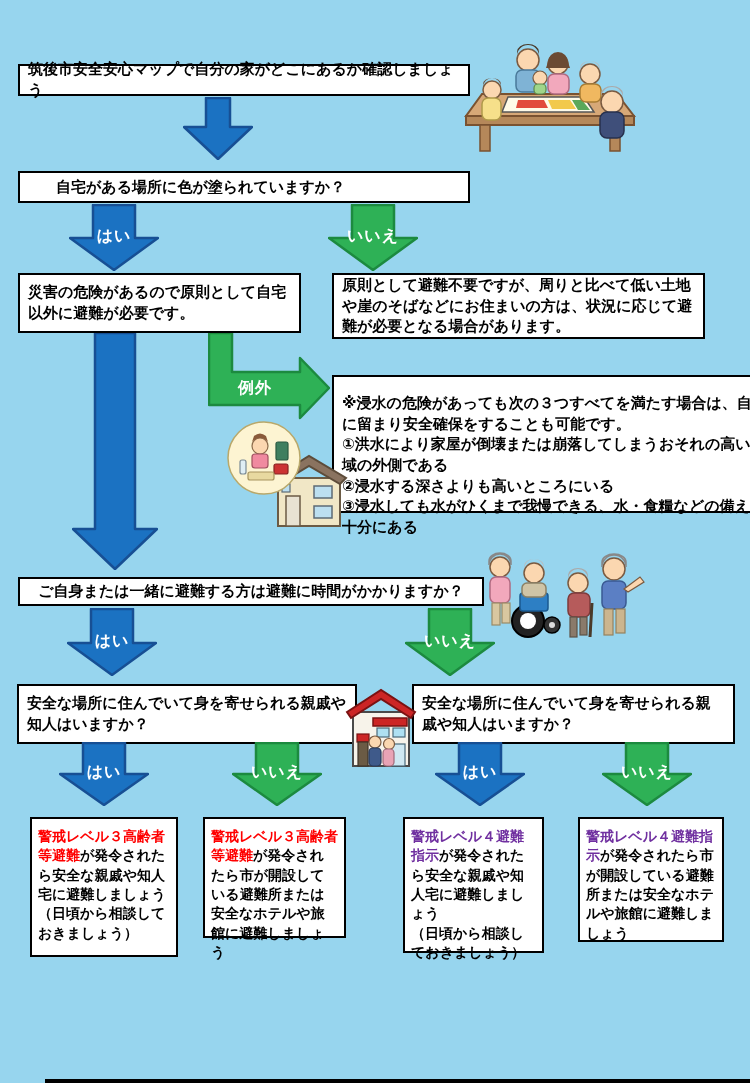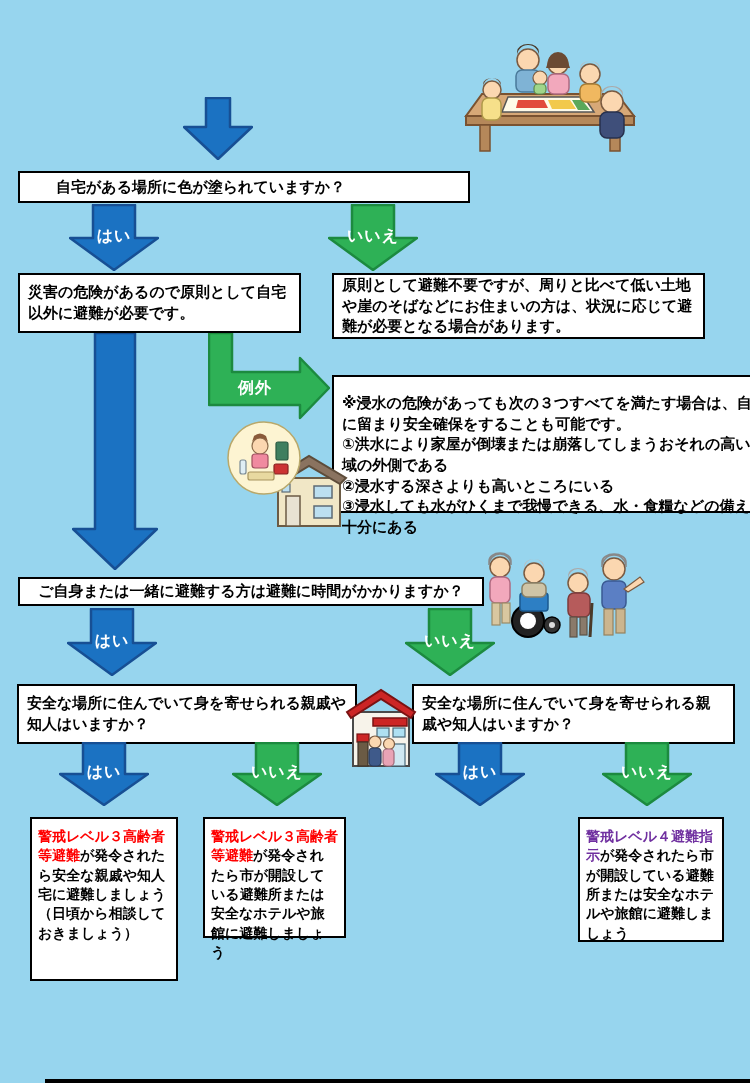--- a/index.html
+++ b/index.html
@@ -46,20 +46,23 @@
   .outcome .rest{white-space:pre-line;color:#000;}
   .illus{position:absolute;}
   .edgeline{position:absolute;background:#000;}
 </style>
 </head>
 <body>
 
 <div id="poster">
 
 
+  <div class="wbox" style="left:18px;top:64px;width:452px;height:32px;">
+    <span>筑後市安全安心マップで自分の家がどこにあるか確認しましょう</span>
+  </div>
 
   <div class="arrow" style="left:183px;top:97px;width:70px;height:63px;">
     <svg viewBox="0 0 70 63" preserveAspectRatio="none">
         <polygon class="blue" points="23,1 47,1 47,30 69,30 35,62 1,30 23,30"></polygon>
       </svg>
   </div>
 
   <div class="wbox" style="left:18px;top:171px;width:452px;height:32px;padding-left:36px;">
     <span>自宅がある場所に色が塗られていますか？</span>
   </div>
@@ -235,25 +238,29 @@
       </svg>
     <span class="alabel" style="top:20px;">はい</span>
   </div>
   <div class="arrow" style="left:602px;top:742px;width:90px;height:64px;">
     <svg viewBox="0 0 90 64" preserveAspectRatio="none">
         <polygon class="green" points="24,1 66,1 66,32 89,32 45,63 1,32 24,32"></polygon>
       </svg>
     <span class="alabel" style="top:20px;">いいえ</span>
   </div>
 
-  <div class="outcome" style="left:30px;top:817px;width:148px;height:164px;">
+  <div class="outcome" style="left:30px;top:817px;width:148px;height:140px;">
     <span class="hl" style="color: rgb(255, 0, 0);">警戒レベル３高齢者等避難</span><span class="rest">が発令されたら安全な親戚や知人宅に避難しましょう（日頃から相談しておきましょう）</span>
   </div>
   <div class="outcome" style="left:203px;top:817px;width:143px;height:121px;">
     <span class="hl" style="color: rgb(255, 0, 0);">警戒レベル３高齢者等避難</span><span class="rest">が発令されたら市が開設している避難所または安全なホテルや旅館に避難しましょう</span>
+  </div>
+  <div class="outcome" style="left:403px;top:817px;width:141px;height:136px;">
+    <span class="hl" style="color: rgb(112, 48, 160);">警戒レベル４避難指示</span><span class="rest">が発令されたら安全な親戚や知人宅に避難しましょう
+（日頃から相談しておきましょう）</span>
   </div>
   <div class="outcome" style="left:578px;top:817px;width:146px;height:125px;">
     <span class="hl" style="color: rgb(112, 48, 160);">警戒レベル４避難指示</span><span class="rest">が発令されたら市が開設している避難所または安全なホテルや旅館に避難しましょう</span>
   </div>
 
   <div class="illus" style="left:452px;top:42px;width:195px;height:115px;">
     <svg viewBox="0 0 195 115" width="195" height="115">
       <g>
         <polygon points="30,52 165,52 182,74 14,74" fill="#d7a877" stroke="#7a5230" stroke-width="2"></polygon>
         <rect x="14" y="74" width="168" height="9" fill="#b5885a" stroke="#7a5230" stroke-width="2"></rect>

